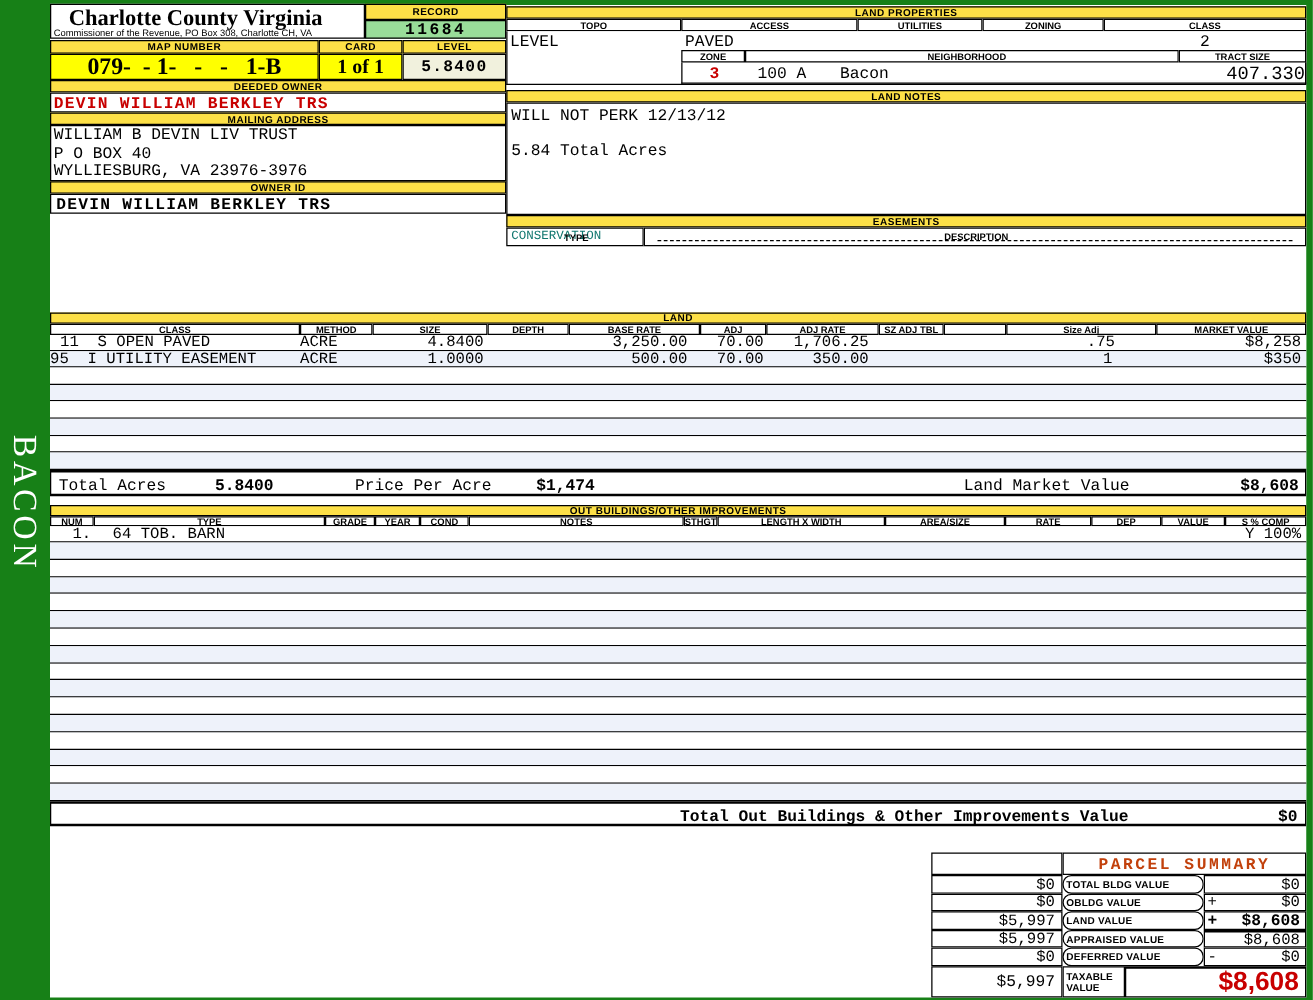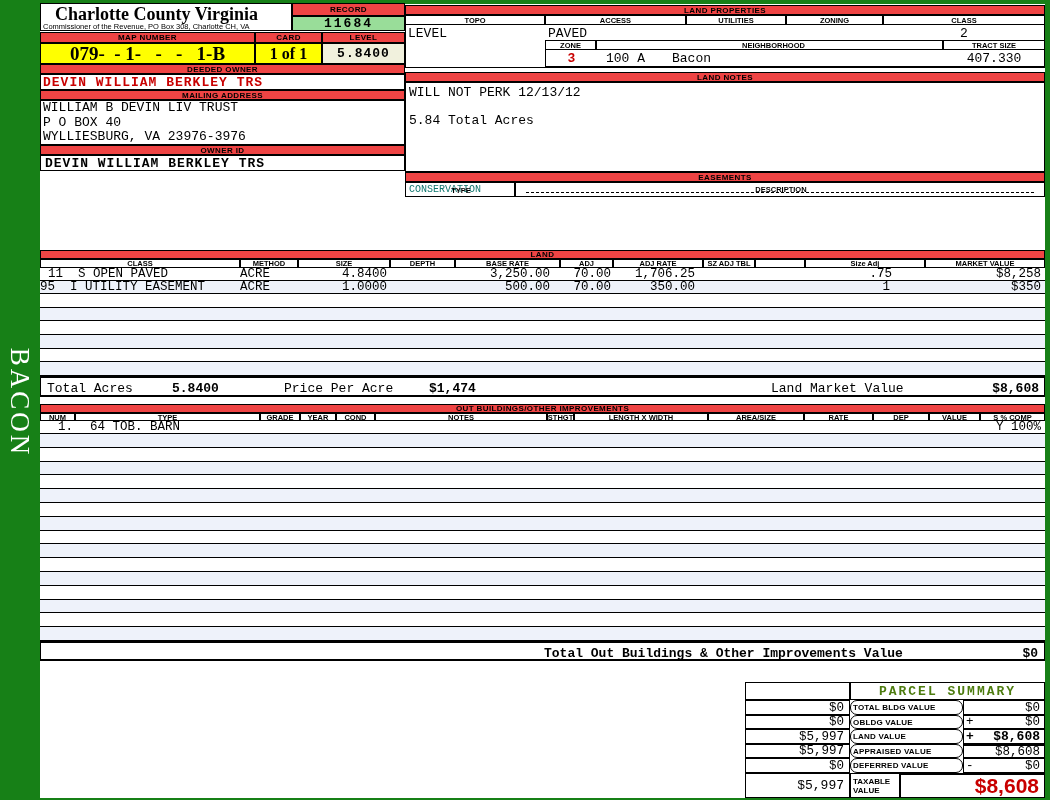--- a/index.html
+++ b/index.html
@@ -1,21 +1,21 @@
 <!DOCTYPE html>
 <html><head>
 <meta charset="utf-8">
 <style>
   html,body{margin:0;padding:0;background:#178017;}
   #card{position:relative;width:1050px;height:800px;background:#178017;overflow:hidden;
         font-family:"Liberation Sans",sans-serif;}
   .abs{position:absolute;}
   .white{background:#fff;}
   
-  .band{background:#ef4444;border:1px solid #000;font:bold 8px "Liberation Sans",sans-serif;
+  .band{background:#fde047;border:1px solid #000;font:bold 8px "Liberation Sans",sans-serif;
         display:flex;align-items:center;justify-content:center;letter-spacing:.4px;box-sizing:border-box;color:#000;}
   
   .hc{background:#fff;border:1px solid #000;font:bold 7.5px "Liberation Sans",sans-serif;
       display:flex;align-items:center;justify-content:center;box-sizing:border-box;color:#000;overflow:hidden;}
   .mono{font-family:"Liberation Mono","DejaVu Sans Mono",monospace;}
   .pre{white-space:pre;}
   .cellbox{border:1px solid #000;box-sizing:border-box;background:#fff;}
   
   .hrow{display:flex;box-sizing:border-box;}
   .drow{display:flex;align-items:center;border-bottom:1px solid #000;box-sizing:border-box;
@@ -97,21 +97,21 @@
 
     <div class="abs hrow" style="left:139px;top:15px;width:500px;height:10px;">
       <div class="hc" style="width:51px;">ZONE</div>
       <div class="hc" style="width:347px;padding-left:8px;">NEIGHBORHOOD</div>
       <div class="hc" style="width:102px;">TRACT SIZE</div>
     </div>
     <div class="abs" style="left:139px;top:25px;width:500px;height:17px;border:1px solid #000;border-top:none;box-sizing:border-box;">
       <span class="abs mono b red" style="left:0;top:1px;width:51px;text-align:center;font-size:13px;">3</span>
       <span class="abs mono pre" style="left:60px;top:1px;font-size:13px;color:#000;">100 A</span>
       <span class="abs mono" style="left:126px;top:1px;font-size:13px;color:#000;">Bacon</span>
-      <span class="abs mono" style="left:398px;top:1px;width:100px;text-align:center;font-size:13px;color:#000;">407.330</span>
+      <span class="abs mono" style="left:398px;top:1px;width:100px;text-align:right;font-size:15px;color:#000;">407.330</span>
     </div>
   </div>
 
   <div class="abs band" style="left:405px;top:72px;width:640px;height:10px;">LAND NOTES</div>
   <div class="abs cellbox" style="left:405px;top:82px;width:640px;height:90px;">
     <span class="abs mono" style="left:3px;top:2px;font-size:13px;color:#000;">WILL NOT PERK 12/13/12</span>
     <span class="abs mono" style="left:3px;top:30px;font-size:13px;color:#000;">5.84 Total Acres</span>
   </div>
 
   <div class="abs band" style="left:405px;top:172px;width:640px;height:10px;">EASEMENTS</div>
@@ -236,21 +236,21 @@
   </div>
 
   <div class="abs cellbox" style="left:40px;top:641px;width:1005px;height:20px;border-width:2px 1px;">
     <span class="abs mono b" style="left:503px;top:3px;font-size:13px;color:#000;">Total Out Buildings &amp; Other Improvements Value</span>
     <span class="abs mono b" style="right:6px;top:3px;font-size:13px;color:#000;">$0</span>
   </div>
 
   <div class="abs" style="left:745px;top:682px;width:300px;">
     <div class="ps-row" style="height:18px;">
       <div class="ps-cell" style="width:105px;"></div>
-      <div class="ps-cell yellow mono b" style="width:195px;justify-content:center;font-size:13px;letter-spacing:2px;color:#4d7c0f;">PARCEL SUMMARY</div>
+      <div class="ps-cell yellow mono b" style="width:195px;justify-content:center;font-size:13px;letter-spacing:2px;color:#c2410c;">PARCEL SUMMARY</div>
     </div>
 
     <div class="ps-row" style="height:15px;">
       <div class="ps-cell ps-val" style="width:105px;color:#000;">$0</div>
       <div class="ps-cell ps-label" style="width:113px;color:#000;">TOTAL BLDG VALUE</div>
       <div class="ps-cell" style="width:82px;font:12.5px 'Liberation Mono',monospace;color:#000;">
         <span style="width:14px;padding-left:2px;"></span>
         <span class="tr" style="flex:1;padding-right:4px;">$0</span>
       </div>
     </div>

